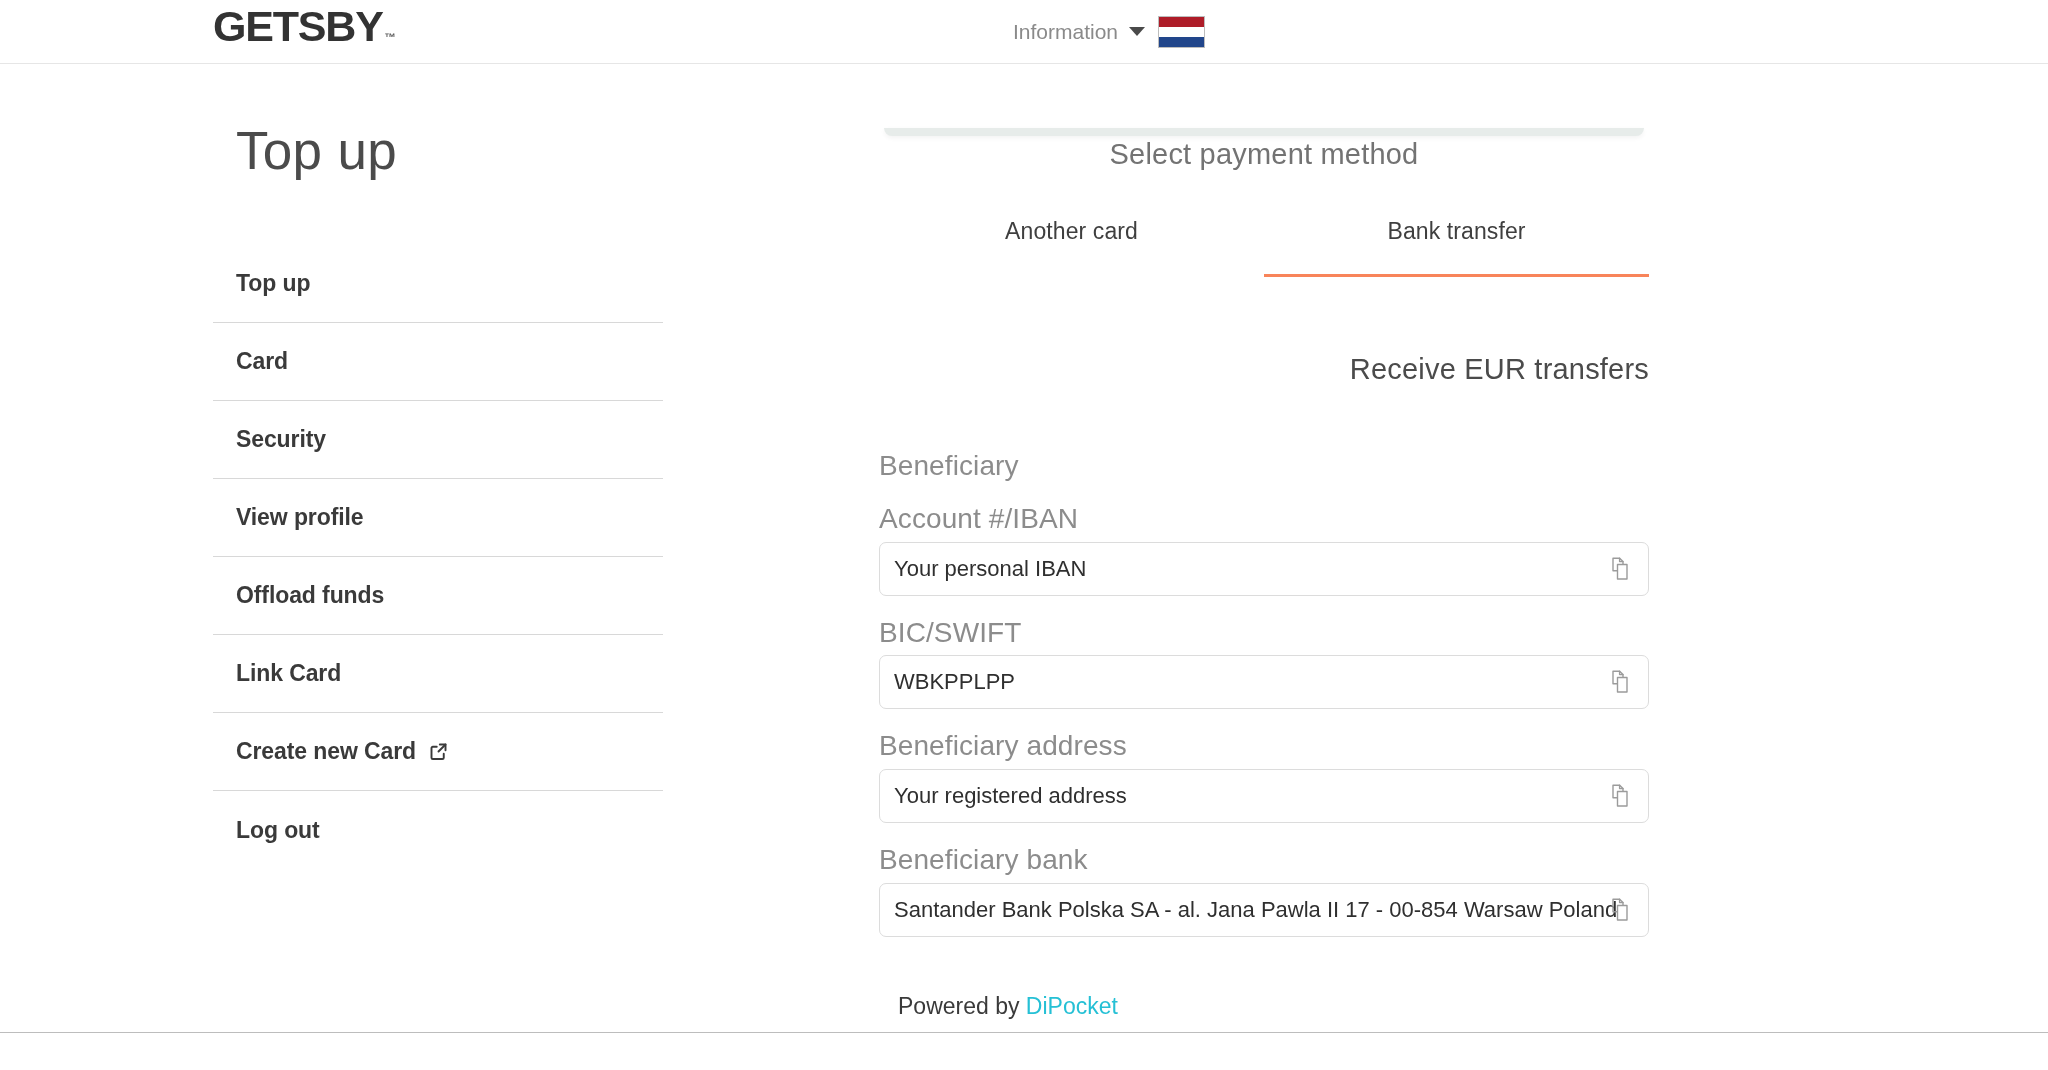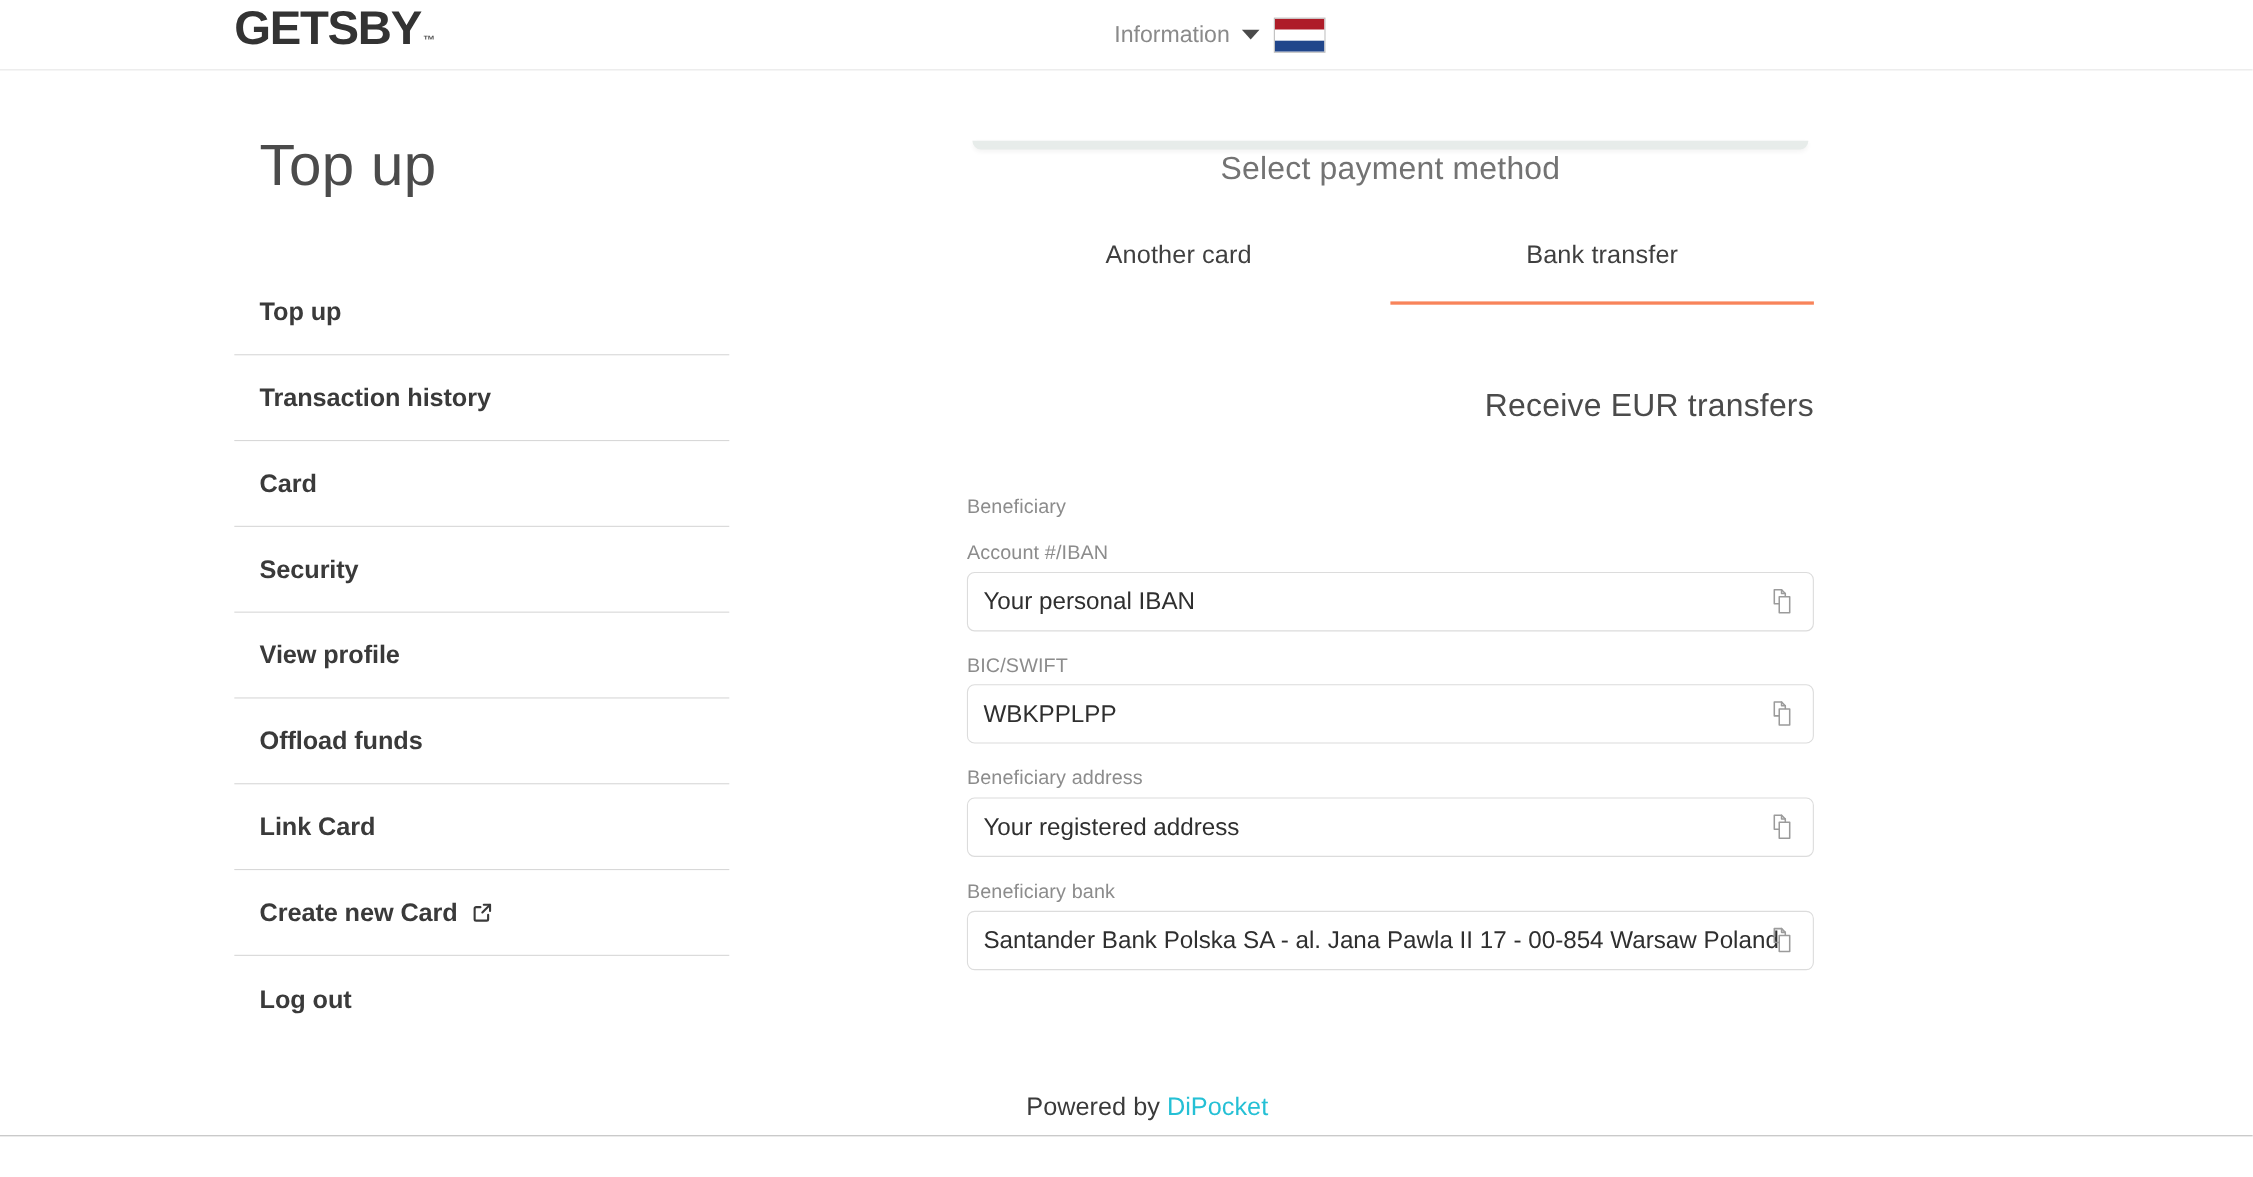--- a/index.html
+++ b/index.html
@@ -166,21 +166,21 @@
     font-size: 29px;
     font-weight: 400;
     color: #4b4b4b;
     text-align: right;
     margin: 76px 0 0 0;
     letter-spacing: 0.2px;
   }
   .fields { margin-top: 65px; }
   .field { margin-bottom: 22px; }
   .field-label {
-    font-size: 18px;
+    font-size: 28px;
     color: #8c8c8c;
     margin-bottom: 7px;
     line-height: 1.1;
     letter-spacing: 0.1px;
   }
   .field-box {
     position: relative;
     height: 54px;
     border: 1px solid #dcdcdc;
     border-radius: 7px;
@@ -212,21 +212,21 @@
   .footer {
     position: absolute;
     left: 0;
     bottom: 0;
     width: 2048px;
     border-top: 1px solid #bdbdbd;
     height: 38px;
   }
   .powered {
     position: absolute;
-    left: 933px;
+    left: 898px;
     bottom: 50px;
     font-size: 23px;
     color: #3a3a3a;
     white-space: nowrap;
   }
   .powered .brandlink {
     color: #25C0D5;
     cursor: pointer;
   }
 </style>
@@ -256,23 +256,20 @@
   <div class="panel-edge"></div>
 
   <div class="sidebar">
     <h1 class="page-title">Top up</h1>
     <nav class="nav">
 
       <div class="nav-item">
         <span>Top up</span>
       </div>
 
-      <div class="nav-item">
-        <span>Transaction history</span>
-      </div>
 
       <div class="nav-item">
         <span>Card</span>
       </div>
 
       <div class="nav-item">
         <span>Security</span>
       </div>
 
       <div class="nav-item">

